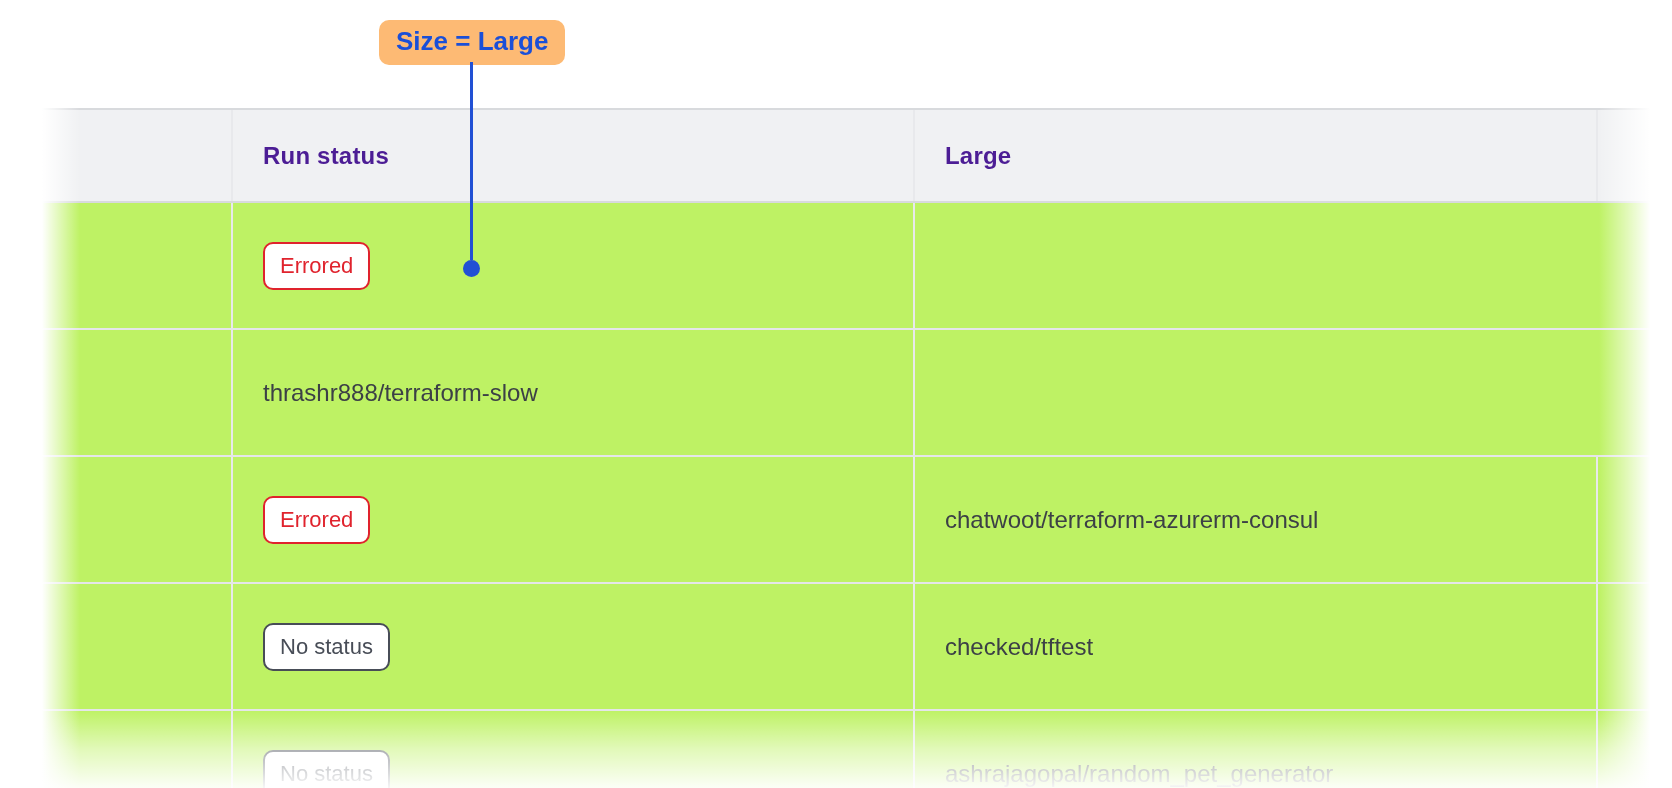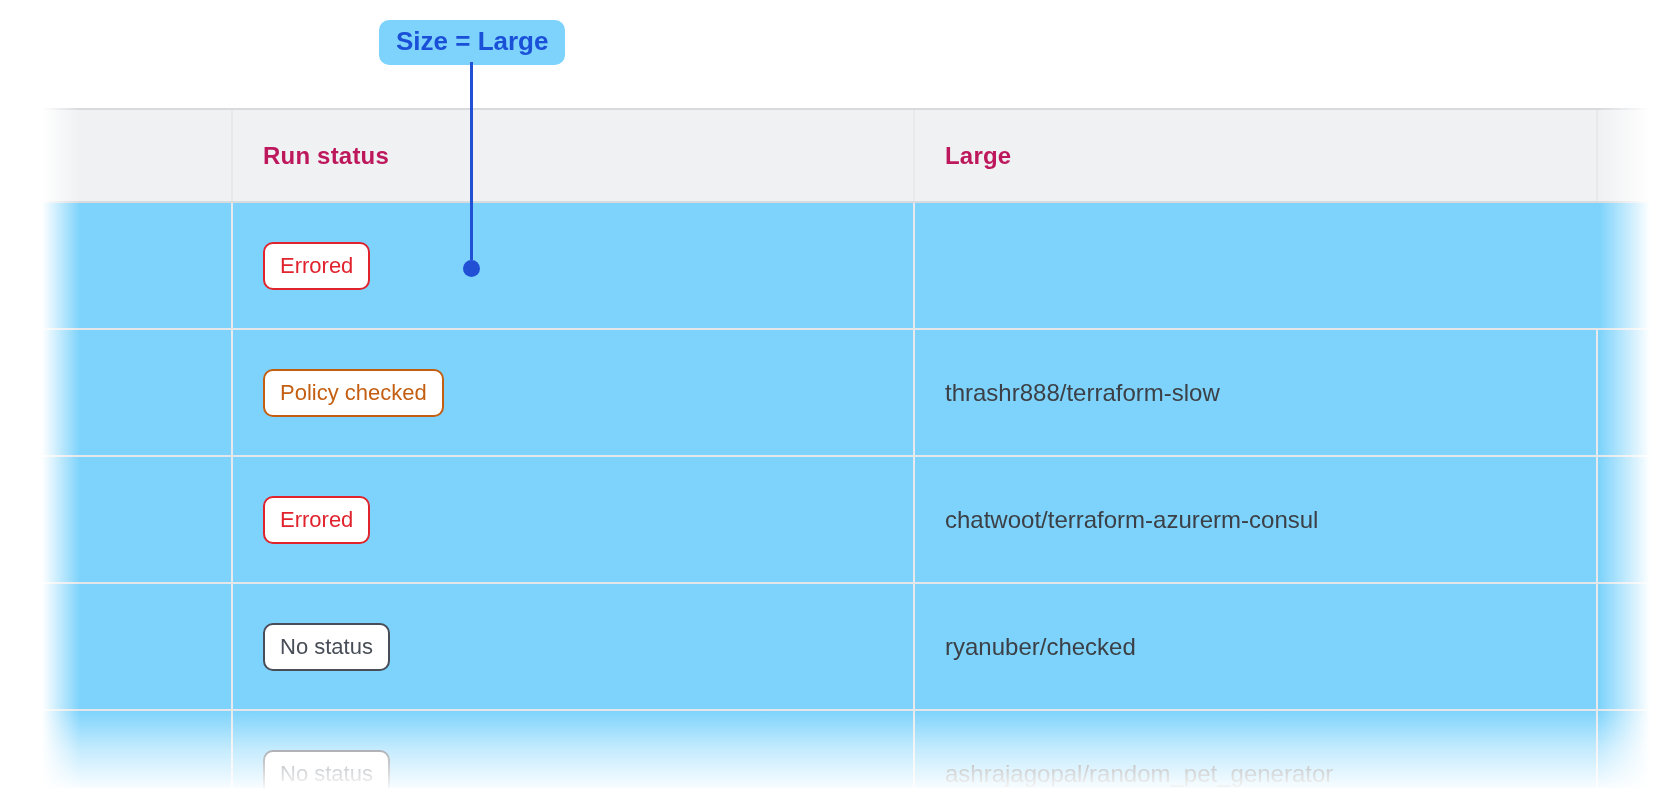--- a/index.html
+++ b/index.html
@@ -6,25 +6,25 @@
   html, body { width: 1672px; height: 788px; background: #ffffff;
     font-family: "Liberation Sans", "DejaVu Sans", sans-serif; overflow: hidden; }
   .stage { position: relative; width: 1672px; height: 788px; background: #fff; overflow: hidden; }
 
   
   .tbl { position: absolute; left: 42px; top: 108px; width: 1630px; height: 680px;
     overflow: hidden; z-index: 1; }
   .trow { display: grid; grid-template-columns: 191px 682px 683px 1fr; }
   .thead-row { height: 95px; background: #f0f1f3;
     border-top: 2px solid #d8dadd; border-bottom: 2px solid #d8dadd; }
-  .tbody-row { height: 127px; background: #7dd3fc; border-bottom: 2px solid #e5e6e9; }
+  .tbody-row { height: 127px; background: #bef264; border-bottom: 2px solid #e5e6e9; }
   .cell { display: flex; align-items: center; padding-left: 30px;
     border-right: 2px solid #e8e9ec; overflow: hidden; }
   .cell:last-child { border-right: none; }
-  .th { font-size: 24px; font-weight: 700; color: #be185d; letter-spacing: 0.2px; }
+  .th { font-size: 24px; font-weight: 700; color: #4c1d95; letter-spacing: 0.2px; }
   .repo { font-size: 24px; font-weight: 400; color: #3c4046; white-space: nowrap; }
 
   
   .badge { display: inline-block; font-size: 22px; font-weight: 500; line-height: 1;
     padding: 11px 15px; border-radius: 10px; border: 2px solid currentColor;
     background: #ffffff; white-space: nowrap; }
   .badge.errored { color: #e0232d; }
   .badge.policy  { color: #c45f12; }
   .badge.nostatus{ color: #484d57; text-align: center; }
 
@@ -32,21 +32,21 @@
   .fade { position: absolute; pointer-events: none; z-index: 5; }
   .fade-left { left: 42px; top: 106px; width: 38px; height: 682px;
     background: linear-gradient(to right, #ffffff 0%, rgba(255,255,255,0) 100%); }
   .fade-right { left: 1599px; top: 106px; width: 73px; height: 682px;
     background: linear-gradient(to right, rgba(255,255,255,0) 0%, #ffffff 70%); }
   .fade-bottom { left: 0; top: 710px; width: 1672px; height: 78px;
     background: linear-gradient(to bottom, rgba(255,255,255,0) 0%, rgba(255,255,255,0.55) 50%, rgba(255,255,255,0.95) 100%); }
 
   
   .anno-label { position: absolute; left: 379px; top: 20px; z-index: 10;
-    background: #7dd3fc; color: #1a4fd8; font-size: 26px; font-weight: 700;
+    background: #fdba74; color: #1a4fd8; font-size: 26px; font-weight: 700;
     padding: 6px 17px 8px 17px; border-radius: 10px; white-space: nowrap; }
   .anno-line { position: absolute; left: 470px; top: 62px; width: 3px; height: 198px;
     background: #2150d4; z-index: 10; }
   .anno-dot { position: absolute; left: 463px; top: 260px; width: 17px; height: 17px;
     border-radius: 50%; background: #2150d4; z-index: 10; }
 </style>
 </head>
 <body>
 
 <div class="stage">
@@ -68,23 +68,20 @@
       <div class="cell"></div>
       <div class="cell">
         <span class="badge errored">Errored</span>
       </div>
       <div class="cell"></div>
     </div>
 
     <div class="trow tbody-row">
       <div class="cell"></div>
       <div class="cell">
-        <span class="badge policy">Policy checked</span>
-      </div>
-      <div class="cell">
         <span class="repo">thrashr888/terraform-slow</span>
       </div>
       <div class="cell"></div>
     </div>
 
     <div class="trow tbody-row">
       <div class="cell"></div>
       <div class="cell">
         <span class="badge errored">Errored</span>
       </div>
@@ -93,21 +90,21 @@
       </div>
       <div class="cell"></div>
     </div>
 
     <div class="trow tbody-row">
       <div class="cell"></div>
       <div class="cell">
         <span class="badge nostatus">No status</span>
       </div>
       <div class="cell">
-        <span class="repo">ryanuber/checked</span>
+        <span class="repo">checked/tftest</span>
       </div>
       <div class="cell"></div>
     </div>
 
     <div class="trow tbody-row">
       <div class="cell"></div>
       <div class="cell">
         <span class="badge nostatus">No status</span>
       </div>
       <div class="cell">

